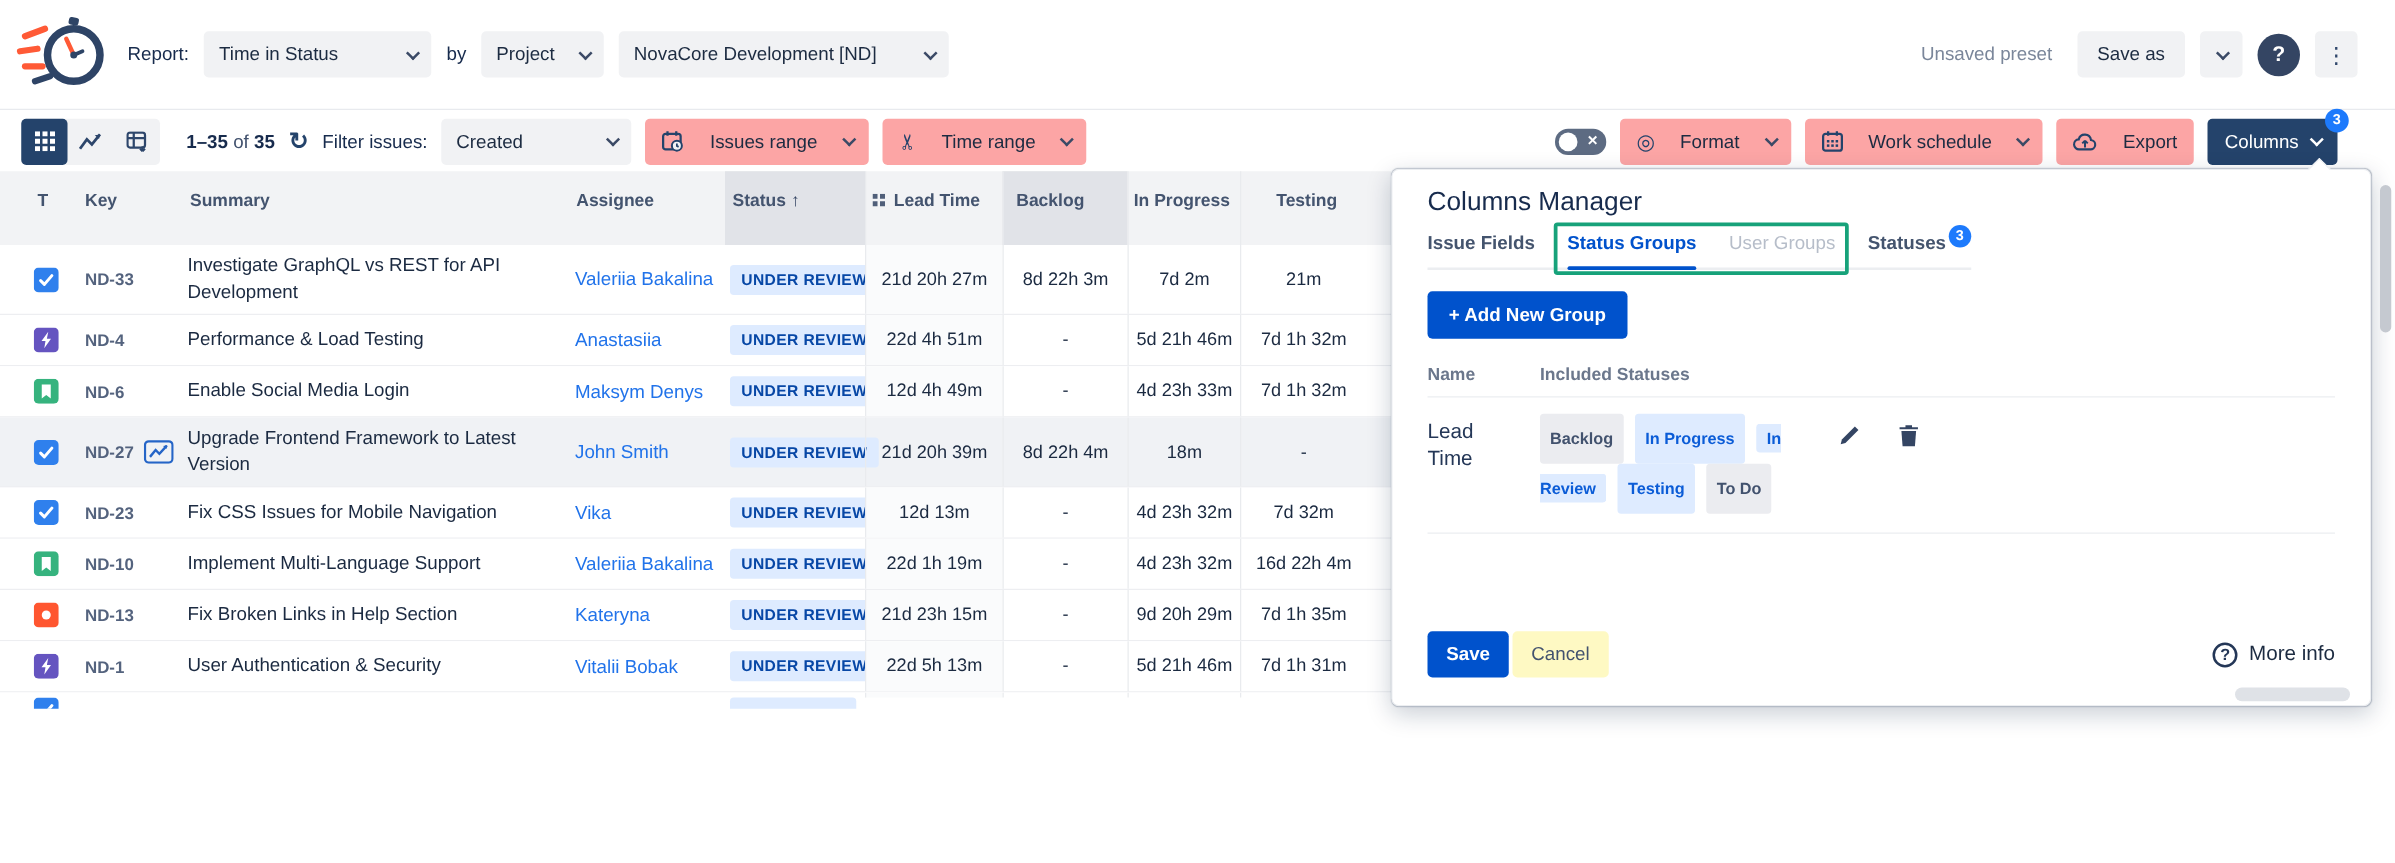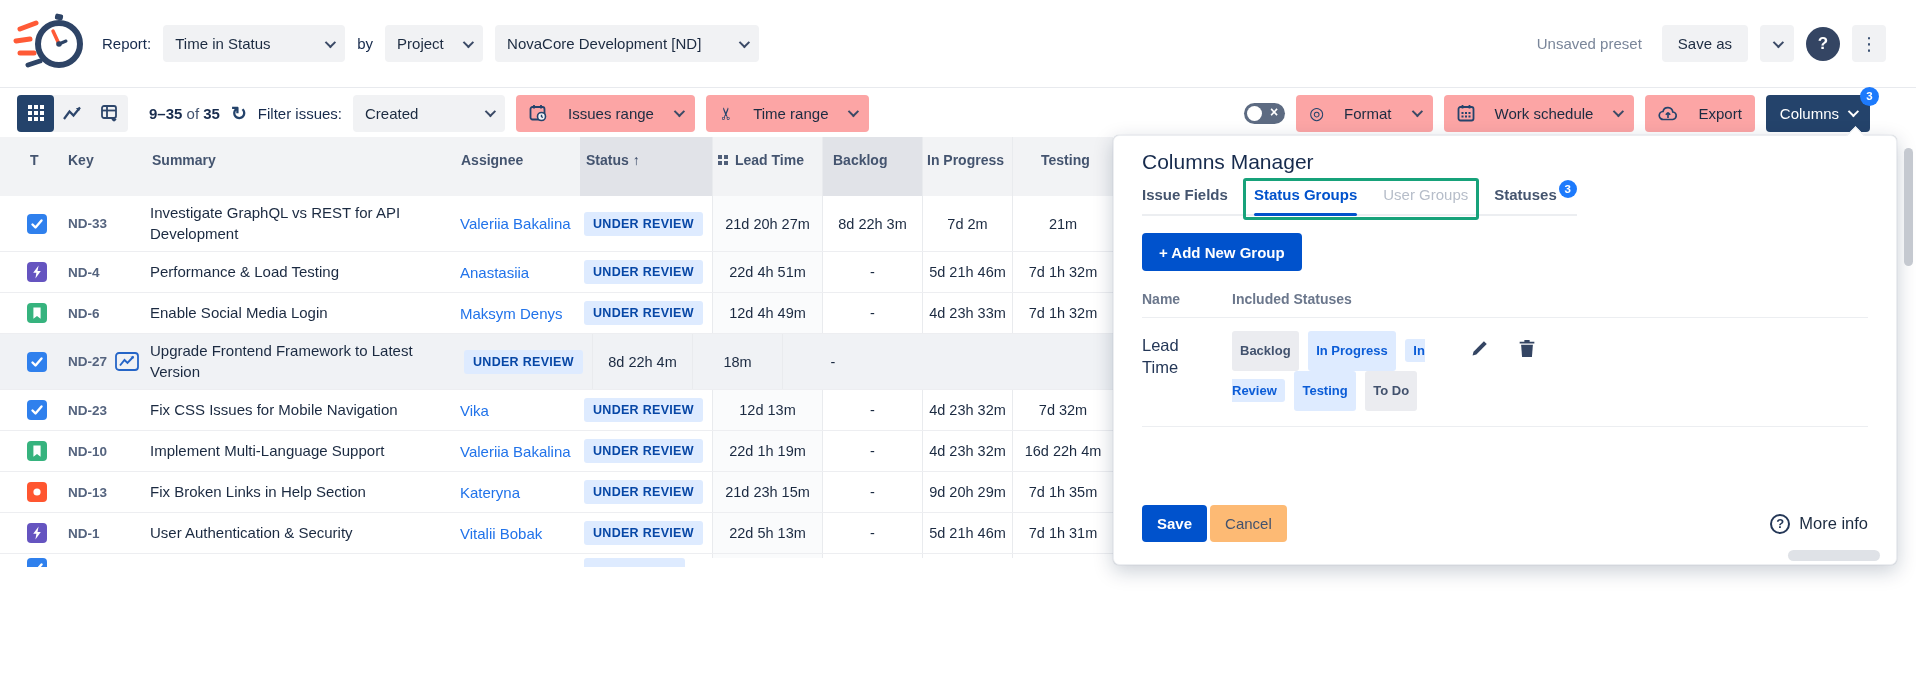--- a/index.html
+++ b/index.html
@@ -37,21 +37,21 @@
   .toggle { margin-left:auto; width:41px; height:21px; background:#5d6b82; border-radius:11px; position:relative; cursor:pointer; flex:0 0 auto; }
   .toggle .knob { position:absolute; left:3px; top:3px; width:15px; height:15px; border-radius:50%; background:#fff; }
   .toggle .off-x { position:absolute; right:7px; top:1px; color:#fff; font-size:14px; font-weight:700; }
   .columns-btn { position:relative; background:#24436b; color:#fff; height:37px; border-radius:4px; display:flex; align-items:center; gap:9px; padding:0 14px; font-size:15px; cursor:pointer; }
   .count-bubble { position:absolute; top:-8px; right:-9px; width:19px; height:19px; border-radius:50%; background:#1d7afc; color:#fff; font-size:11.5px; font-weight:700; display:flex; align-items:center; justify-content:center; }
   
   .grid { position:absolute; top:137px; left:0; width:1113px; }
   .trow { display:flex; padding-left:17px; }
   .thead { background:#f2f3f5; height:59px; }
   .th { font-size:14px; font-weight:700; color:#44546f; padding-top:15px; }
-  .c-t{width:43px;} .c-key{width:90px;} .c-sum{width:310px;} .c-asg{width:120px;} .c-st{width:132px;} .c-lead{width:110px;} .c-bl{width:100px;} .c-ip{width:90px;} .c-ts{width:101px;}
+  .c-t{width:43px;} .c-key{width:90px;} .c-sum{width:310px;} .c-asg{width:120px;} .c-st{width:112px;} .c-lead{width:110px;} .c-bl{width:100px;} .c-ip{width:90px;} .c-ts{width:101px;}
   .th.c-t{padding-left:13px;} .th.c-key{padding-left:8px;} .th.c-sum{padding-left:2px;} .th.c-asg{padding-left:1px;}
   .th.c-st{padding-left:6px; background:#e1e3e8;}
   .th.c-bl{background:#e1e3e8; padding-left:10px;}
   .th.c-ip{padding-left:4px;} .th.c-ts{padding-left:28px;}
   .th.c-lead{display:flex; gap:6px; align-items:flex-start; padding-left:5px;}
   .vb { border-left:1px solid #e9ebee; }
   .sort { color:#344563; font-weight:700; margin-left:4px; }
   .tr { height:41px; align-items:center; border-bottom:1px solid #edeef1; background:#fff; }
   .tr.tall { height:56px; }
   .tr.hl { background:#f0f2f5; }
@@ -89,21 +89,21 @@
   .group-name { width:64px; margin-right:26px; font-size:16.5px; color:#243757; line-height:1.35; padding-top:3px; }
   .badges { width:215px; line-height:2.45; font-size:13px; }
   .badge { display:inline-block; padding:4px 8px; border-radius:3px; font-weight:700; margin-right:6px; white-space:nowrap; }
   .badge.wrap { display:inline; white-space:normal; }
   .badge.blue { background:#deebff; color:#0b5cd7; }
   .badge.gray { background:#ebecf0; color:#42526e; }
   .group-icons { display:flex; gap:27px; margin-left:22px; padding-top:7px; }
   .gi { cursor:pointer; display:inline-flex; }
   .panel-footer { margin-top:auto; display:flex; align-items:center; gap:3px; }
   .btn-save { background:#0052cc; color:#fff; font-weight:700; font-size:15px; border-radius:4px; height:37px; padding:0 15px; display:inline-flex; align-items:center; cursor:pointer; }
-  .btn-cancel { background:#fdba74; color:#42526e; font-size:15px; border-radius:4px; height:37px; padding:0 15px; display:inline-flex; align-items:center; cursor:pointer; }
+  .btn-cancel { background:#fef9c3; color:#42526e; font-size:15px; border-radius:4px; height:37px; padding:0 15px; display:inline-flex; align-items:center; cursor:pointer; }
   .more-info { margin-left:auto; display:flex; align-items:center; gap:9px; font-size:16.5px; color:#1c2b41; cursor:pointer; }
   .qicon { width:20px; height:20px; border:2px solid #243757; border-radius:50%; color:#243757; font-size:13px; font-weight:700; display:flex; align-items:center; justify-content:center; }
   .hscroll-frag { position:absolute; right:16px; bottom:3px; width:92px; height:11px; background:#dfe2e7; border-radius:6px; }
   .vthumb { position:absolute; right:3px; top:148px; width:9px; height:118px; background:#c5c9d0; border-radius:5px; z-index:6; cursor:pointer; }
 </style>
 </head>
 <body>
 
 <div class="topbar">
   <svg class="logo" viewBox="0 0 78 66">
@@ -173,21 +173,21 @@
     <div class="view-btn">
       <svg width="18" height="17" viewBox="0 0 18 17">
         <rect x="1" y="1" width="14" height="12" rx="2" fill="none" stroke="currentColor" stroke-width="1.8"></rect>
         <line x1="6" y1="1" x2="6" y2="13" stroke="currentColor" stroke-width="1.8"></line>
         <line x1="1" y1="5.5" x2="15" y2="5.5" stroke="currentColor" stroke-width="1.8"></line>
         <path d="M13 12v4m0 0l-2-2m2 2l2-2" fill="none" stroke="currentColor" stroke-width="1.6"></path>
       </svg>
     </div>
   </div>
   <span class="pag">
-    <span class="b">9–35</span>
+    <span class="b">1–35</span>
     <span class="of">of</span>
     <span class="b">35</span>
   </span>
   <span class="refresh">↻</span>
   <span class="lbl">Filter issues:</span>
   <div class="select w-filter">
     <span>Created</span>
     <span class="chevc"></span>
   </div>
   <div class="tool-btn">
@@ -356,23 +356,27 @@
           <span class="key">ND-27</span>
           <span class="chart">
             <svg width="24" height="19" viewBox="0 0 24 19">
               <rect x="1" y="1" width="22" height="17" rx="3" fill="none" stroke="#2565c7" stroke-width="1.8"></rect>
               <polyline points="5,13.5 9.5,8 12.5,11 18.5,4.5" fill="none" stroke="#2565c7" stroke-width="1.9"></polyline>
               <path d="M18.8 4.2l-3.4.5 2.8 2.4z" fill="#2565c7"></path>
             </svg>
           </span>
         </div>
         <div class="td c-sum">Upgrade Frontend Framework to Latest Version</div>
-        <div class="td c-st">
-          <span class="status-badge">UNDER REVIEW</span>
-        </div>
+        <div class="td c-asg">
+          <span class="alink">John Smith</span>
+        </div>
+        <div class="td c-st">
+          <span class="status-badge">UNDER REVIEW</span>
+        </div>
+        <div class="td tcell vb c-lead">21d 20h 39m</div>
         <div class="td tcell vb c-bl">8d 22h 4m</div>
         <div class="td tcell vb c-ip">18m</div>
         <div class="td tcell vb c-ts">-</div>
       </div>
       <div class="trow tr">
         <div class="td c-t">
           <span class="ticon">
             <svg width="20" height="20" viewBox="0 0 20 20">
               <rect width="20" height="20" rx="4" fill="#2f80ed"></rect>
               <path d="M5.5 10.5l3 3 6-7" fill="none" stroke="#fff" stroke-width="2.4" stroke-linecap="round" stroke-linejoin="round"></path>

